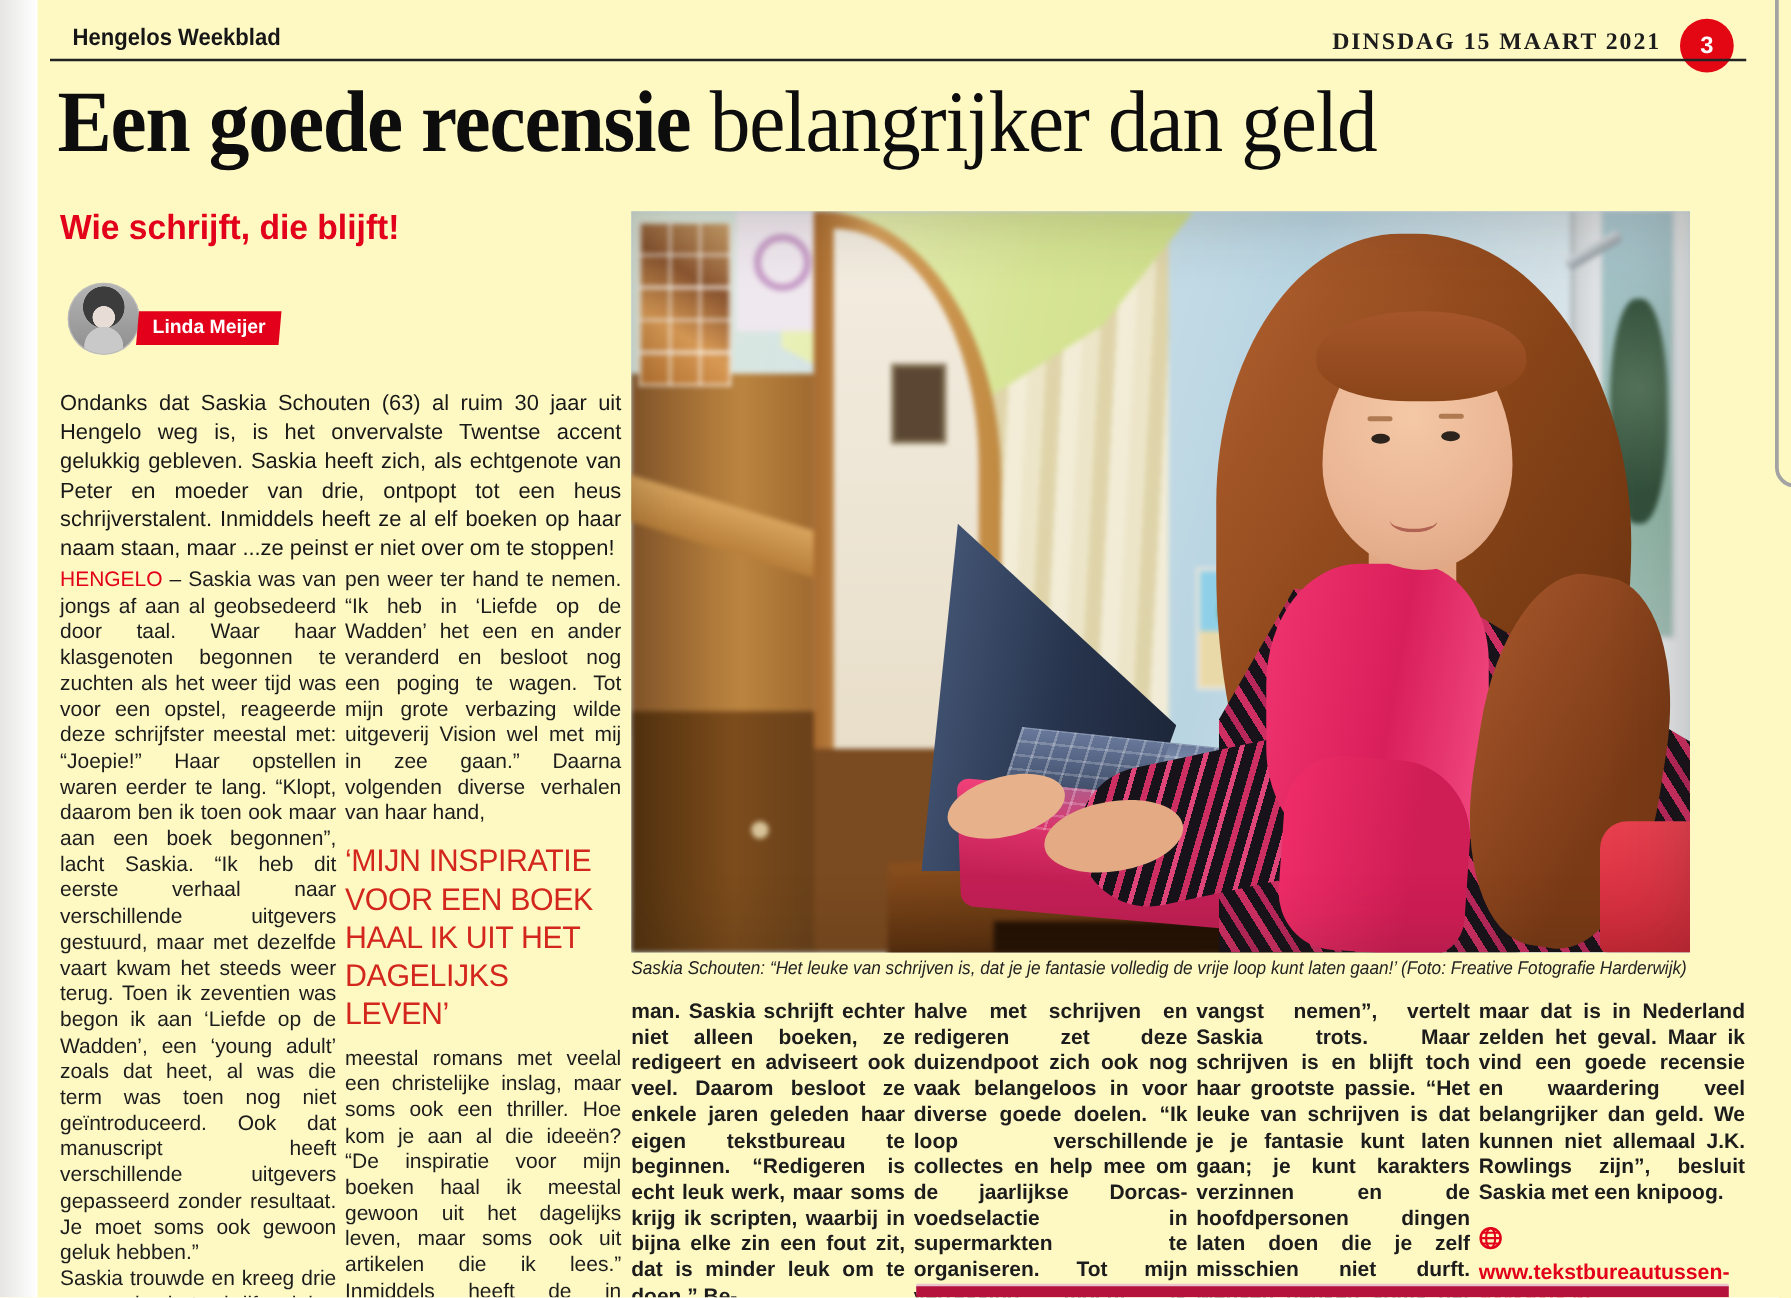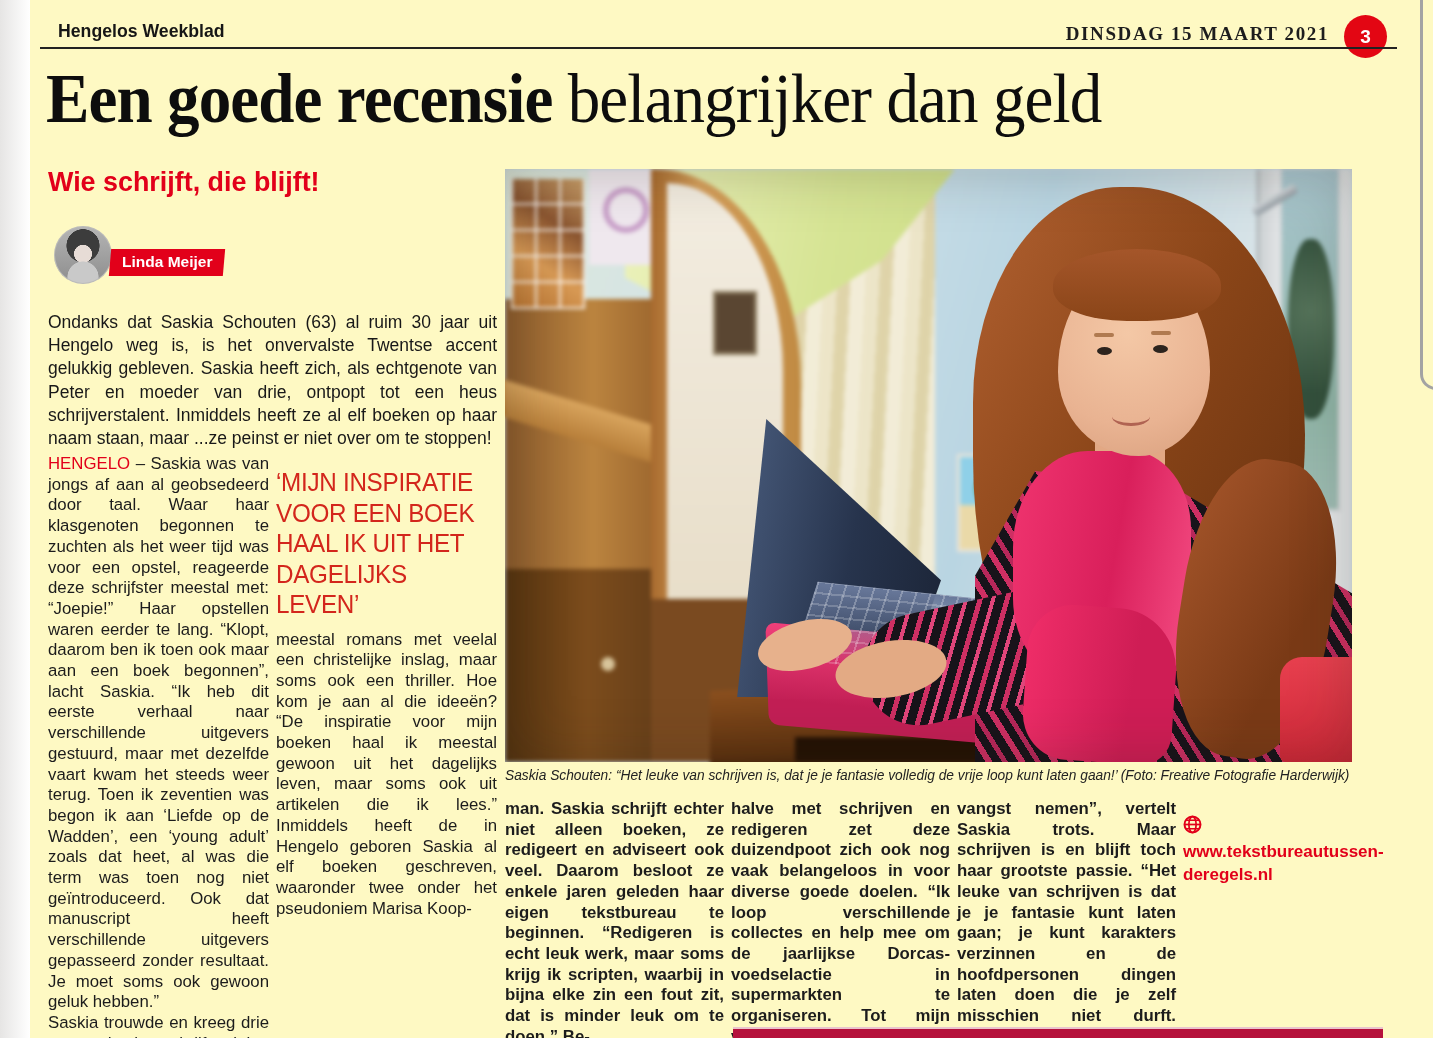--- a/index.html
+++ b/index.html
@@ -187,20 +187,21 @@
   </div>
 
   <div class="intro">Ondanks dat Saskia Schouten (63) al ruim 30 jaar uit Hengelo weg is, is het onvervalste Twentse accent gelukkig gebleven. Saskia heeft zich, als echtgenote van Peter en moeder van drie, ontpopt tot een heus schrijverstalent. Inmiddels heeft ze al elf boeken op haar naam staan, maar ...ze peinst er niet over om te stoppen!</div>
 
   <div class="bcol" style="left:48px;">
     <p><span class="dateline">HENGELO</span><span> – Saskia was van jongs af aan al geobsedeerd door taal. Waar haar klasgenoten begonnen te zuchten als het weer tijd was voor een opstel, reageerde deze schrijfster meestal met: “Joepie!” Haar opstellen waren eerder te lang. “Klopt, daarom ben ik toen ook maar aan een boek begonnen”, lacht Saskia. “Ik heb dit eerste verhaal naar verschillende uitgevers gestuurd, maar met dezelfde vaart kwam het steeds weer terug. Toen ik zeventien was begon ik aan ‘Liefde op de Wadden’, een ‘young adult’ zoals dat heet, al was die term was toen nog niet geïntroduceerd. Ook dat manuscript heeft verschillende uitgevers gepasseerd zonder resultaat. Je moet soms ook gewoon geluk hebben.”</span></p>
     <p>Saskia trouwde en kreeg drie zoons, dus het schrijfwerk lag in die periode een beetje stil. Tot ze in 2004 besloot om de</p>
   </div>
 
   <div class="bcol" style="left:276px;">
+    <p>pen weer ter hand te nemen. “Ik heb in ‘Liefde op de Wadden’ het een en ander veranderd en besloot nog een poging te wagen. Tot mijn grote verbazing wilde uitgeverij Vision wel met mij in zee gaan.” Daarna volgenden diverse verhalen van haar hand,</p>
     <div class="pull-quote">‘MIJN INSPIRATIE VOOR EEN BOEK HAAL IK UIT HET DAGELIJKS LEVEN’</div>
     <p>meestal romans met veelal een christelijke inslag, maar soms ook een thriller. Hoe kom je aan al die ideeën? “De inspiratie voor mijn boeken haal ik meestal gewoon uit het dagelijks leven, maar soms ook uit artikelen die ik lees.” Inmiddels heeft de in Hengelo geboren Saskia al elf boeken geschreven, waaronder twee onder het pseudoniem Marisa Koop-</p>
   </div>
 
   <div class="photo">
     <div class="ph-bg">
       <div class="ph-window"></div>
       <div class="ph-door"></div>
       <div class="ph-door-glass"></div>
       <div class="ph-tree"></div>
@@ -256,20 +257,21 @@
   <div class="bottom-col" style="left:505px;">
     <p>man. Saskia schrijft echter niet alleen boeken, ze redigeert en adviseert ook veel. Daarom besloot ze enkele jaren geleden haar eigen tekstbureau te beginnen. “Redigeren is echt leuk werk, maar soms krijg ik scripten, waarbij in bijna elke zin een fout zit, dat is minder leuk om te doen.” Be-</p>
   </div>
   <div class="bottom-col" style="left:731px;">
     <p>halve met schrijven en redigeren zet deze duizendpoot zich ook nog vaak belangeloos in voor diverse goede doelen. “Ik loop verschillende collectes en help mee om de jaarlijkse Dorcas-voedselactie in supermarkten te organiseren. Tot mijn verrassing mocht ik daarvoor in 2013 een lintje in ont-</p>
   </div>
   <div class="bottom-col" style="left:957px;">
     <p>vangst nemen”, vertelt Saskia trots. Maar schrijven is en blijft toch haar grootste passie. “Het leuke van schrijven is dat je je fantasie kunt laten gaan; je kunt karakters verzinnen en de hoofdpersonen dingen laten doen die je zelf misschien niet durft. Mensen denken soms dat je kunt leven van schrijven,</p>
   </div>
   <div class="bottom-col" style="left:1183px;width:213px;">
+    <p>maar dat is in Nederland zelden het geval. Maar ik vind een goede recensie en waardering veel belangrijker dan geld. We kunnen niet allemaal J.K. Rowlings zijn”, besluit Saskia met een knipoog.</p>
     <div class="website">
       <span class="globe">
         <svg width="19" height="19" viewBox="0 0 20 20">
           <circle cx="10" cy="10" r="8.4" fill="none" stroke="#e2001a" stroke-width="2.1"></circle>
           <ellipse cx="10" cy="10" rx="3.8" ry="8.4" fill="none" stroke="#e2001a" stroke-width="1.8"></ellipse>
           <line x1="1.6" y1="10" x2="18.4" y2="10" stroke="#e2001a" stroke-width="1.8"></line>
           <line x1="2.6" y1="5.5" x2="17.4" y2="5.5" stroke="#e2001a" stroke-width="1.6"></line>
           <line x1="2.6" y1="14.5" x2="17.4" y2="14.5" stroke="#e2001a" stroke-width="1.6"></line>
         </svg>
       </span><span>www.tekstbureautussen-deregels.nl</span>

